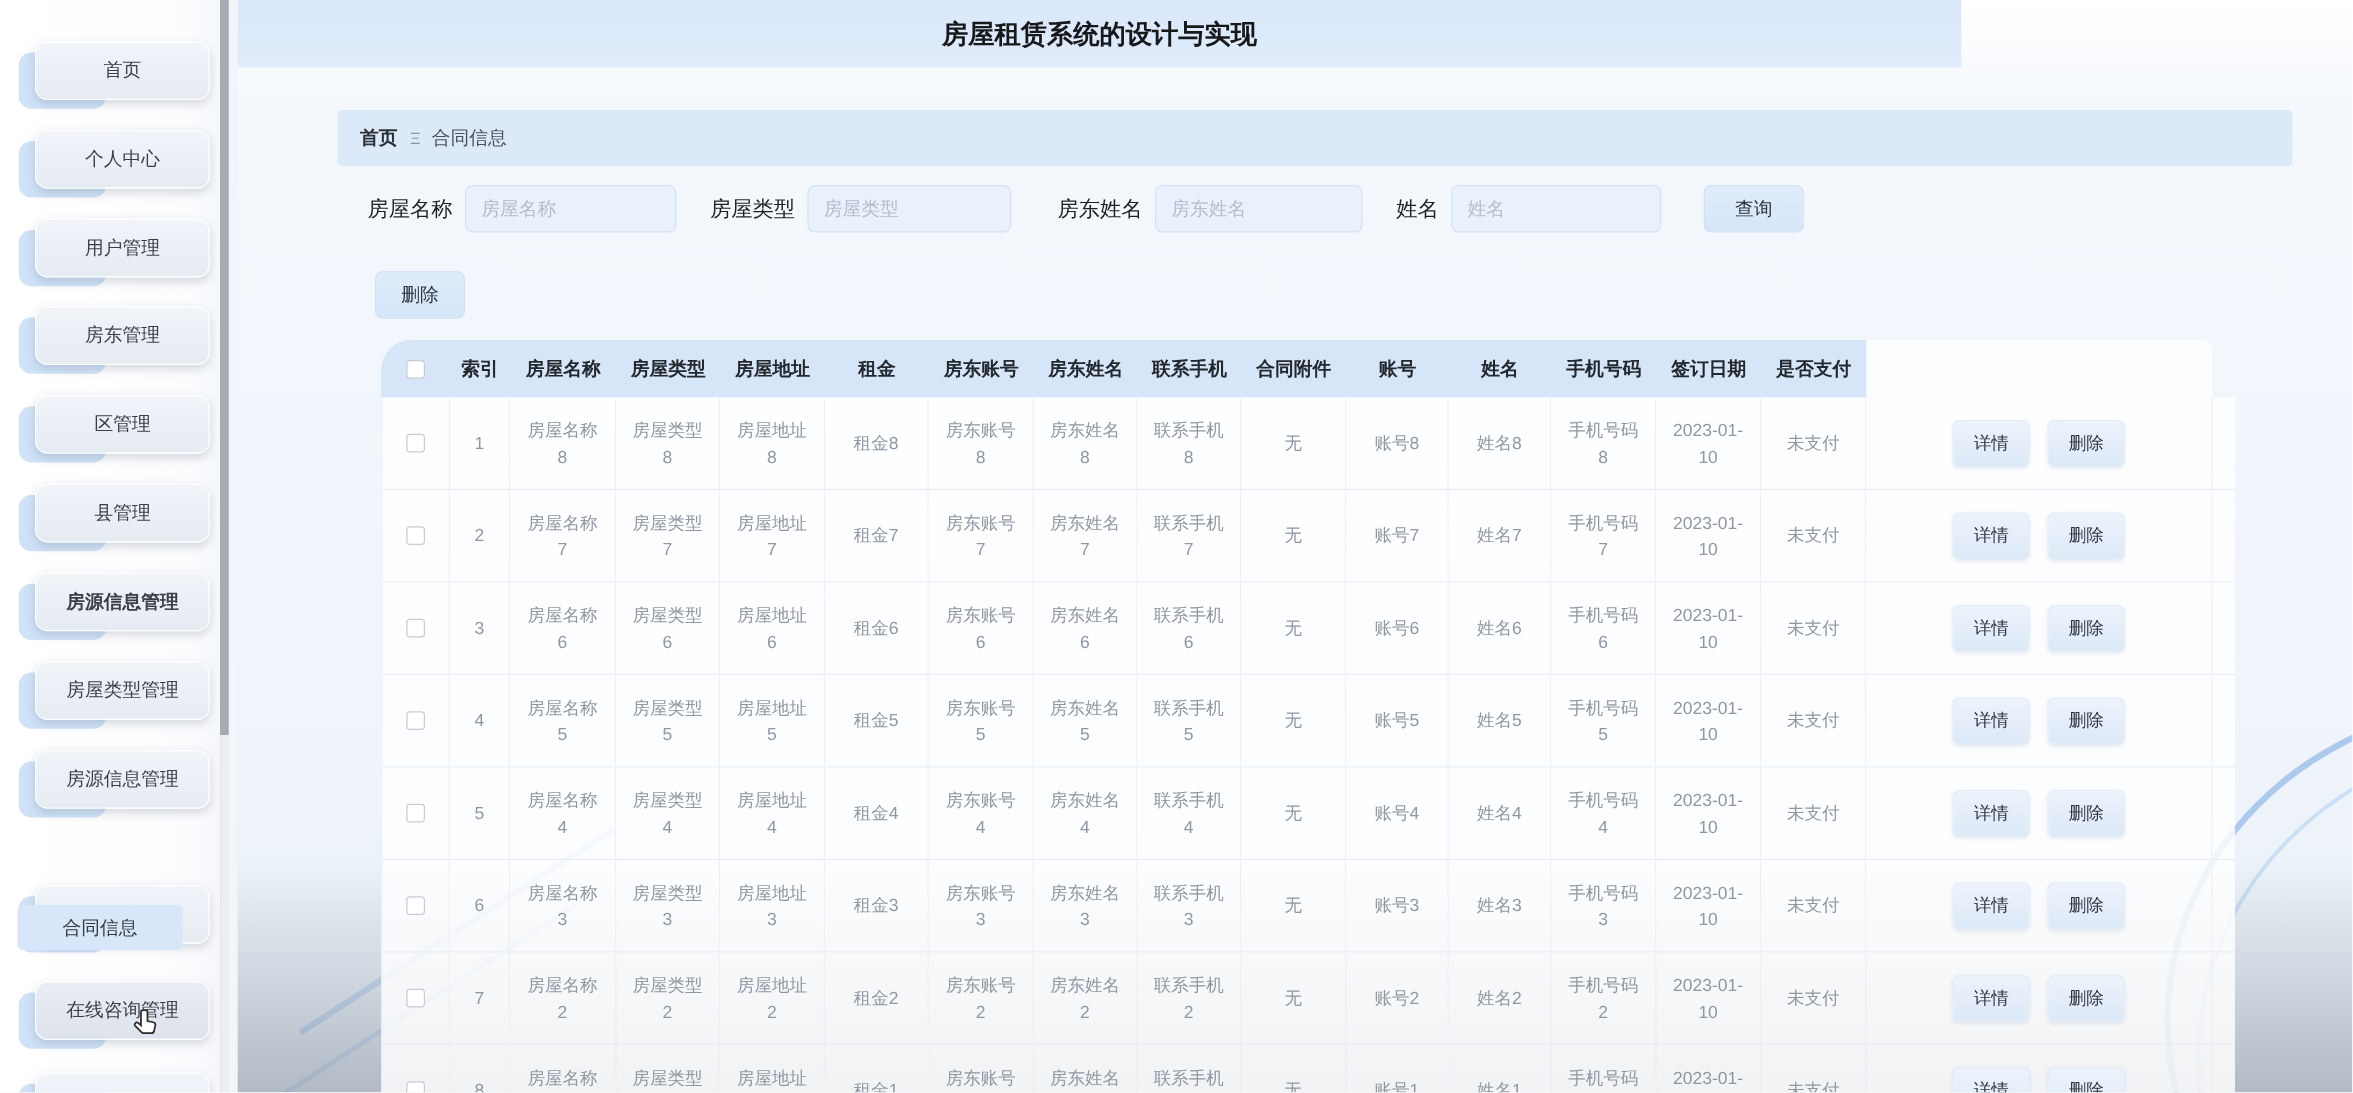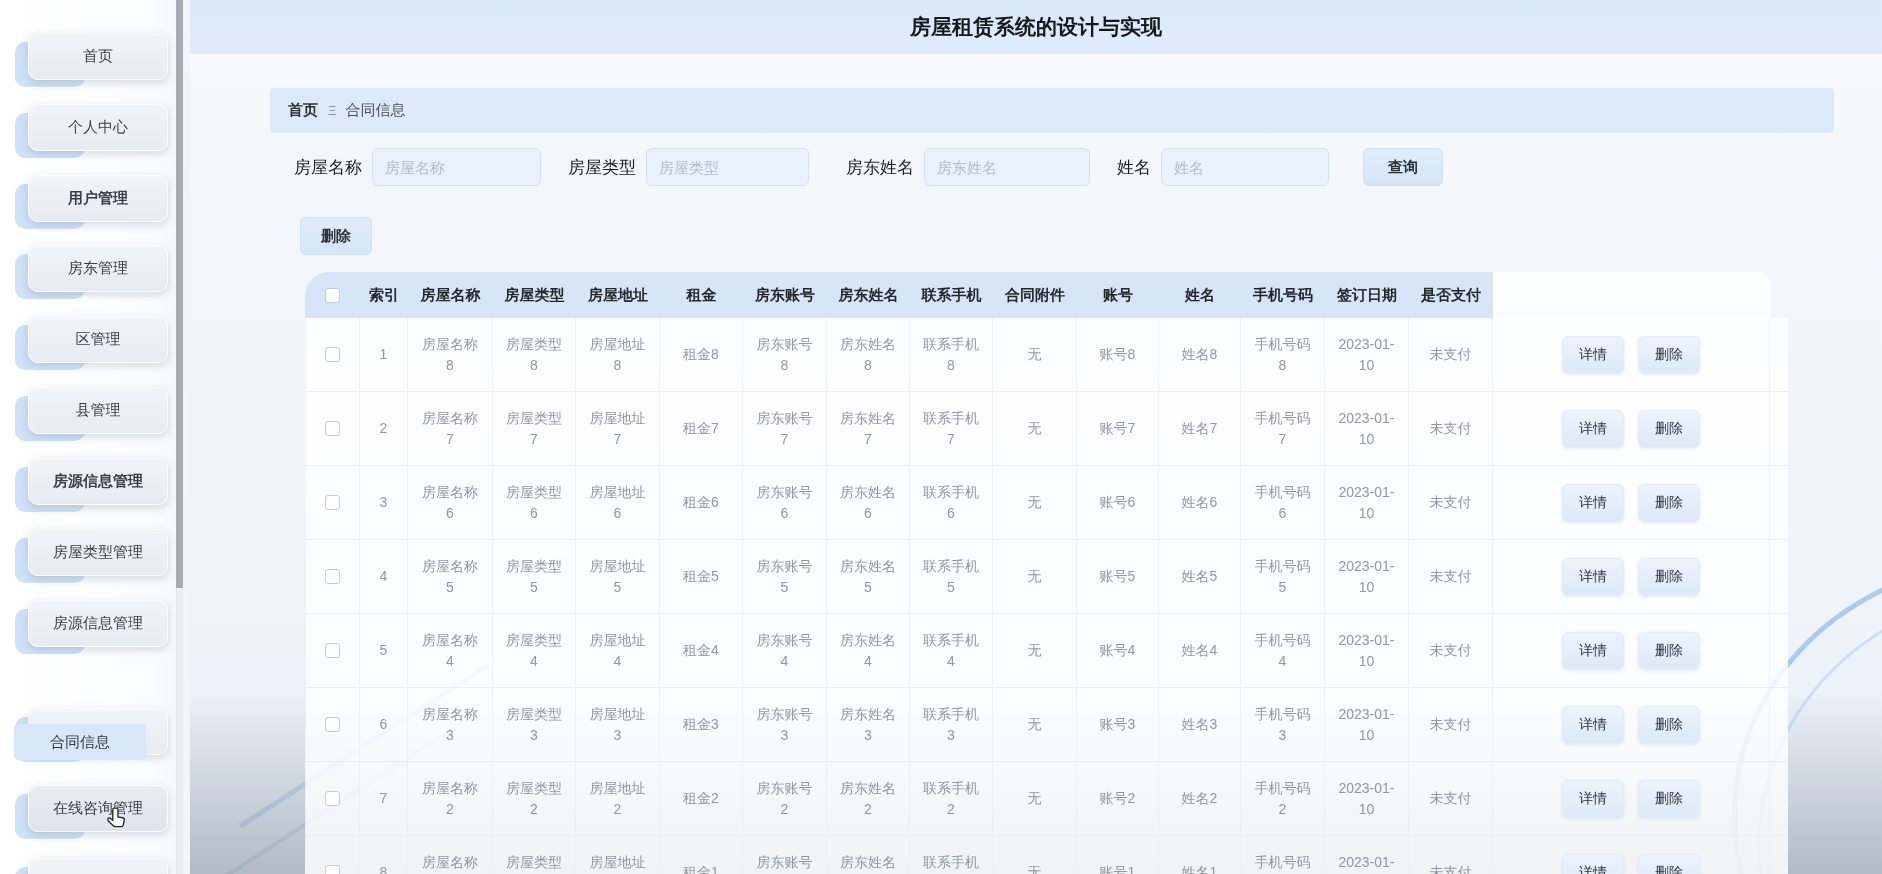--- a/index.html
+++ b/index.html
@@ -32,21 +32,21 @@
   .menu-item.hovered { background:linear-gradient(180deg,#e9edf3 0%,#dde3ec 100%);font-family:Liberation Serif, serif; }
   .menu-sub { position:absolute; left:14px; width:132px; height:36px; border-radius:4px;
               background:#d7e6f8; display:flex; align-items:center; justify-content:center;
               font-size:15px; color:#353a42; cursor:pointer; }
   .sb-track { position:absolute; left:176px; top:0; width:7px; height:874px; background:#eceef1;
               border-left:1px solid #e2e5e9; }
   .sb-thumb { position:absolute; left:176px; top:0; width:7px; height:588px; background:#a6abb3; }
   .cursor-svg { position:absolute; left:104px; top:806px; width:26px; height:26px; z-index:9; }
 
   
-  .topbar { position:absolute; left:190px; top:0; width:1692px; height:54px; z-index:1;
+  .topbar { position:absolute; left:190px; top:0; width:1379px; height:54px; z-index:1;
             background:linear-gradient(180deg,#d9e8fa 0%,#e0ecfb 100%);
             display:flex; align-items:center; justify-content:center; }
   .app-title { font-size:21px; font-weight:bold; color:#17181a; }
   .user-box { position:absolute; right:16px; top:0; height:54px; display:flex; align-items:center;
               gap:7px; font-size:17px; color:#2b2f36; }
   .user-role {}
   .user-name { font-weight:bold; }
   .logout { margin-left:6px; cursor:pointer; }
 
   
@@ -59,21 +59,21 @@
 
   
   .sgroup { position:absolute; top:148px; height:38px; display:flex; align-items:center; gap:10px; z-index:1; }
   .sgroup label { font-size:17px; color:#1c1e22; white-space:nowrap; }
   .sgroup input { height:38px; background:#e9f2fc; border:1px solid #d2e2f4; border-radius:6px;
                   padding:0 12px; font-size:15px; color:#3a4049; outline:none;
                   font-family:"Liberation Sans","DejaVu Sans",sans-serif; }
   .sgroup input::placeholder { color:#b3bdc9; }
   .btn { display:flex; align-items:center; justify-content:center; border-radius:6px; cursor:pointer;
          font-size:15px; color:#2c313a; border:1px solid #cfe0f3;
-         background:linear-gradient(180deg,#dfecfb 0%,#d5e6f9 100%); z-index:1;font-weight:bold; }
+         background:linear-gradient(180deg,#dfecfb 0%,#d5e6f9 100%); z-index:1; }
   .query-btn { position:absolute; left:1363px; top:148px; width:80px; height:38px; }
   .delete-top-btn { position:absolute; left:300px; top:217px; width:72px; height:38px; }
 
   
   .table { position:absolute; left:305px; top:272px; width:1483px; z-index:1; }
   .trow { display:grid; grid-template-columns:55px 48px 85px 83px 84px 83px 84px 83px 83px 84px 82px 82px 84px 84px 84px 277px 18px; }
   .thead .cell { background:#d6e5f7; height:46px; font-size:15px; font-weight:bold; color:#23282f;
                  display:flex; align-items:center; justify-content:center; }
   .thead .cell:first-child { border-top-left-radius:24px; }
   .thead .cell.op { border-top-right-radius:24px; }
@@ -98,21 +98,21 @@
   <div class="deco wave-right"></div>
   <div class="deco wave-right2"></div>
   <div class="deco stripe1"></div>
   <div class="deco stripe2"></div>
   <div class="deco bottom-fade"></div>
 
   <aside class="sidebar">
     <div id="menu">
         <div class="menu-item" style="top: 33px;">首页</div>
         <div class="menu-item" style="top: 104px;">个人中心</div>
-        <div class="menu-item" style="top: 175px; font-weight: bold;">用户管理</div>
+        <div class="menu-item" style="top: 175px;">用户管理</div>
         <div class="menu-item" style="top: 245px;">房东管理</div>
         <div class="menu-item" style="top: 316px;">区管理</div>
         <div class="menu-item" style="top: 387px;">县管理</div>
         <div class="menu-item" style="top: 458px; font-weight: bold;">房源信息管理</div>
         <div class="menu-item" style="top: 529px;">房屋类型管理</div>
         <div class="menu-item" style="top: 600px;">房源信息管理</div>
         <div class="menu-item" style="top: 708px;">合同信息管理</div>
         <div class="menu-sub" style="top: 724px;">合同信息</div>
         <div class="menu-item hovered" style="top: 785px;">在线咨询管理</div>
         <div class="menu-item" style="top: 858px;"></div>

